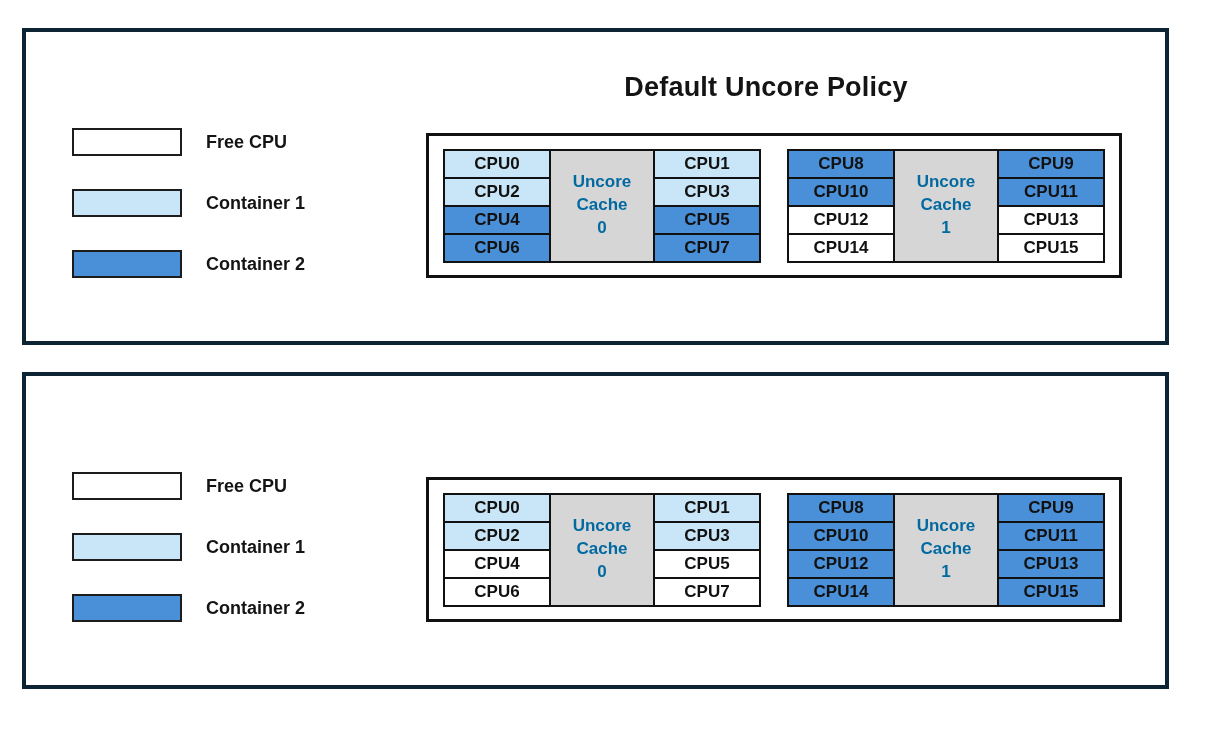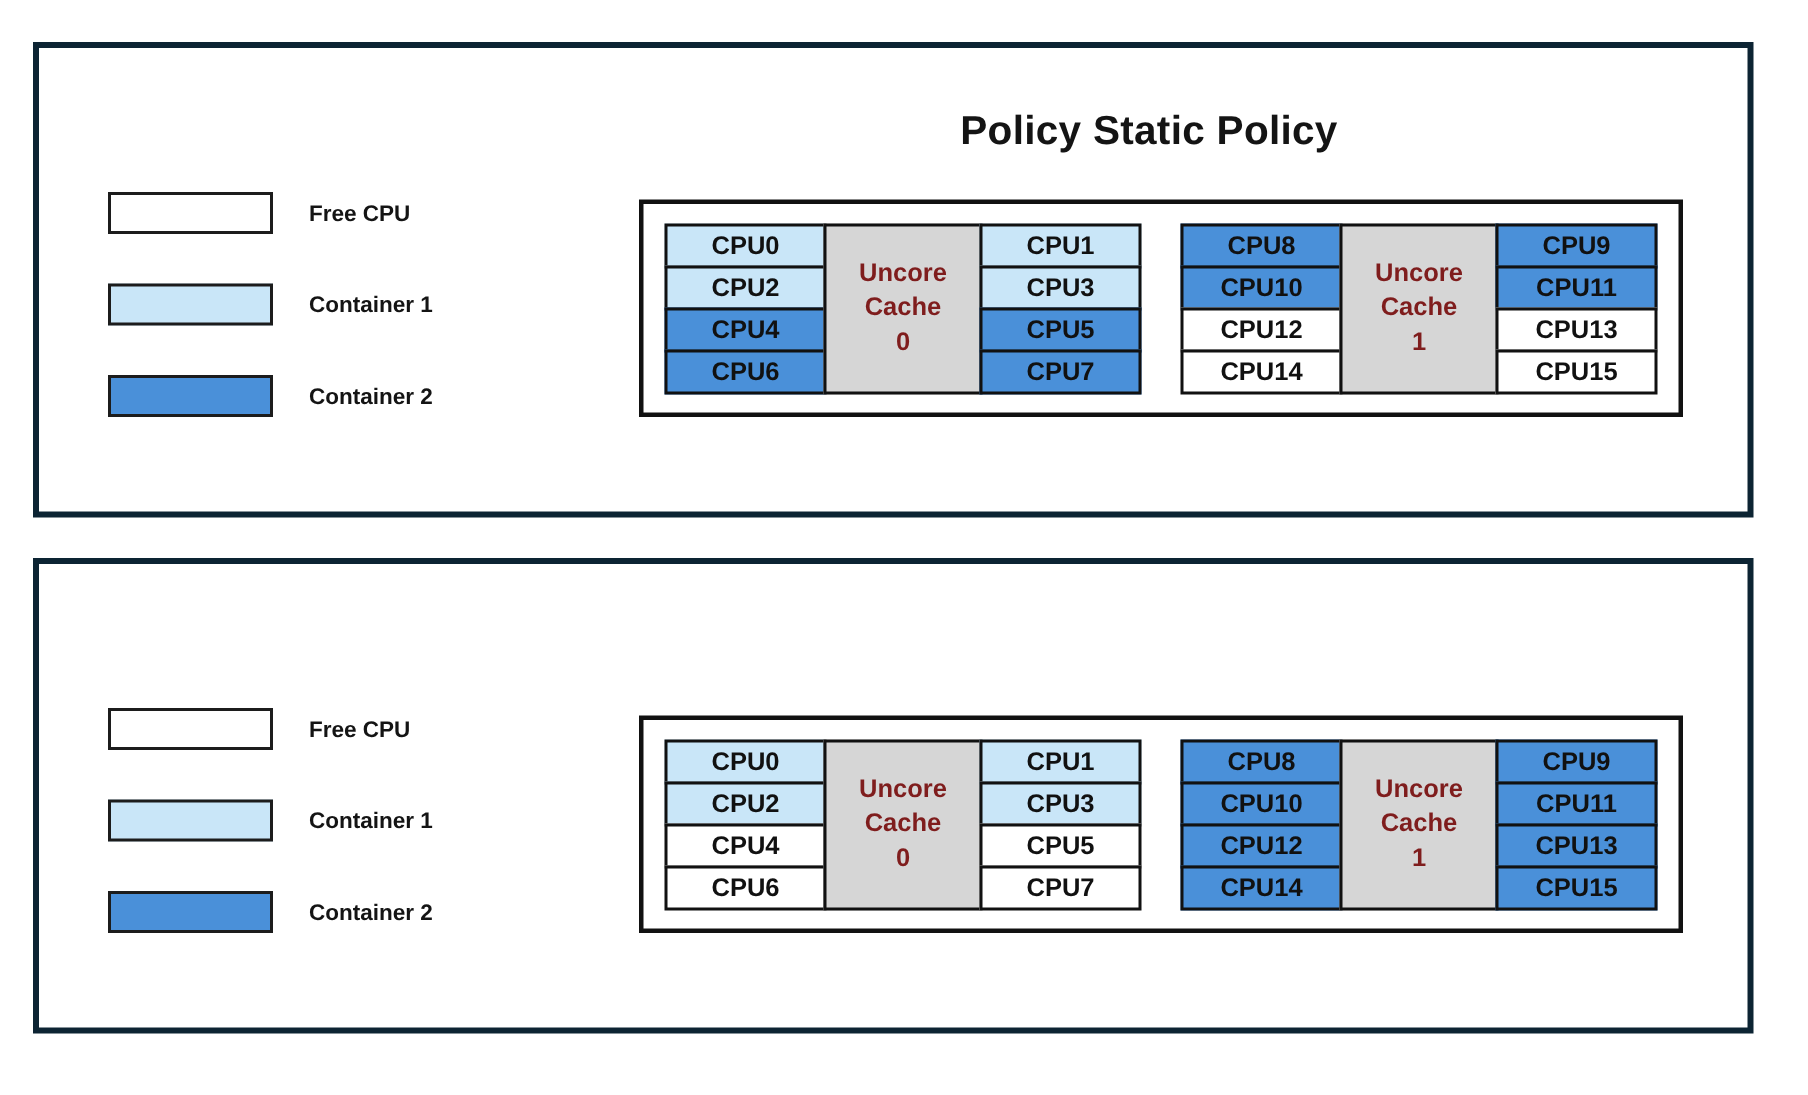--- a/index.html
+++ b/index.html
@@ -52,21 +52,21 @@
   }
   .swatch {
     width: 110px;
     height: 28px;
     box-sizing: border-box;
     border: 2px solid #1c1c1c;
     margin-right: 24px;
     background: #ffffff;
   }
   .legend-label {
-    font-size: 15px;
+    font-size: 18px;
     font-weight: bold;
     color: #141414;
     white-space: nowrap;
   }
 
   .diagram {
     position: absolute;
     left: 400px;
     top: 101px;
     width: 696px;
@@ -107,32 +107,32 @@
     box-sizing: border-box;
     margin: 0 -2px;
     border: 2px solid #111111;
     background: #d6d6d6;
     display: flex;
     align-items: center;
     justify-content: center;
     text-align: center;
     font-size: 17px;
     font-weight: bold;
-    color: #7f1d1d;
+    color: #0369a1;
     white-space: pre-line;
     line-height: 1.35;
   }
 </style>
 </head>
 <body>
 
 <div class="stage">
 
   <section class="panel p0">
-    <h2 class="panel-title">Policy Static Policy</h2>
+    <h2 class="panel-title">Default Uncore Policy</h2>
 
     <div class="legend">
       <div class="legend-row">
         <span class="swatch" style="background-color: rgb(255, 255, 255);"></span>
         <span class="legend-label">Free CPU</span>
       </div>
       <div class="legend-row">
         <span class="swatch" style="background-color: rgb(201, 230, 248);"></span>
         <span class="legend-label">Container 1</span>
       </div>

